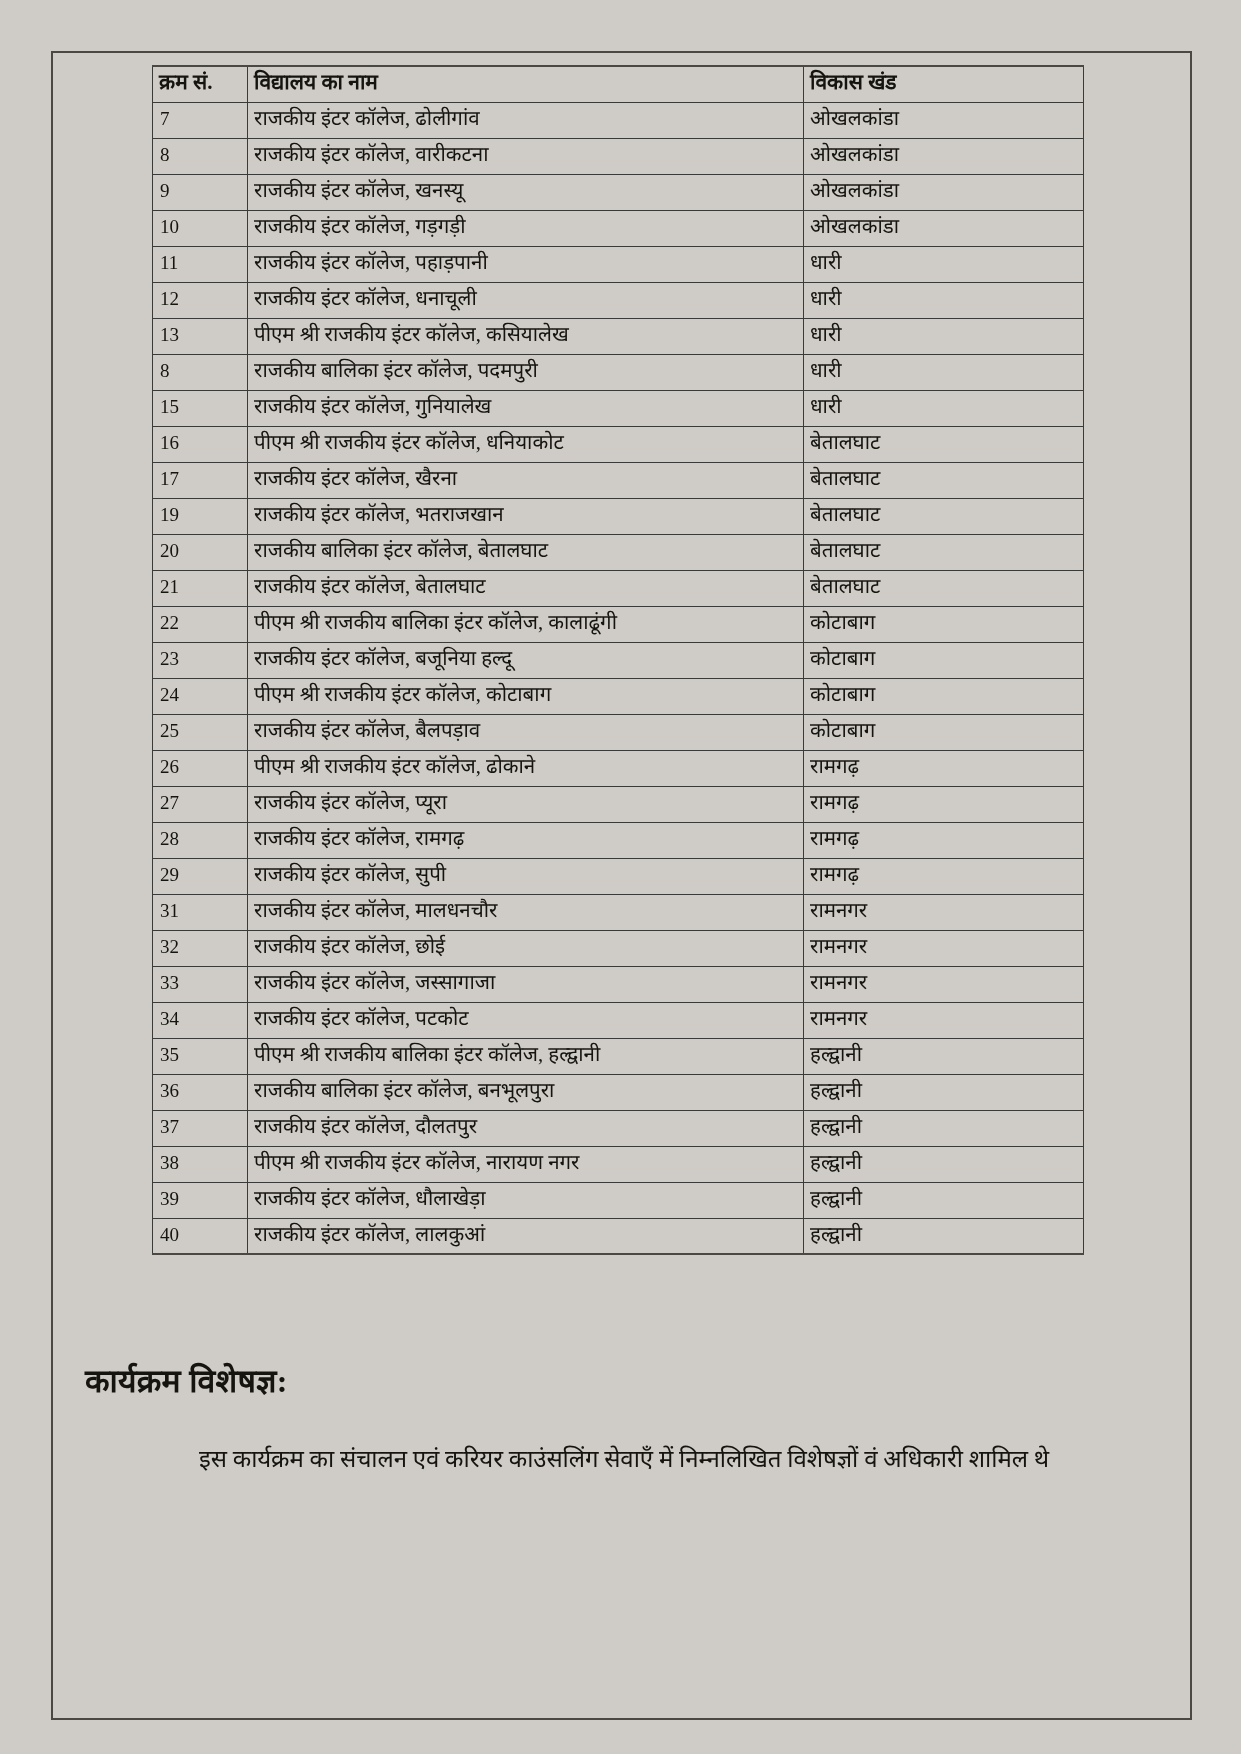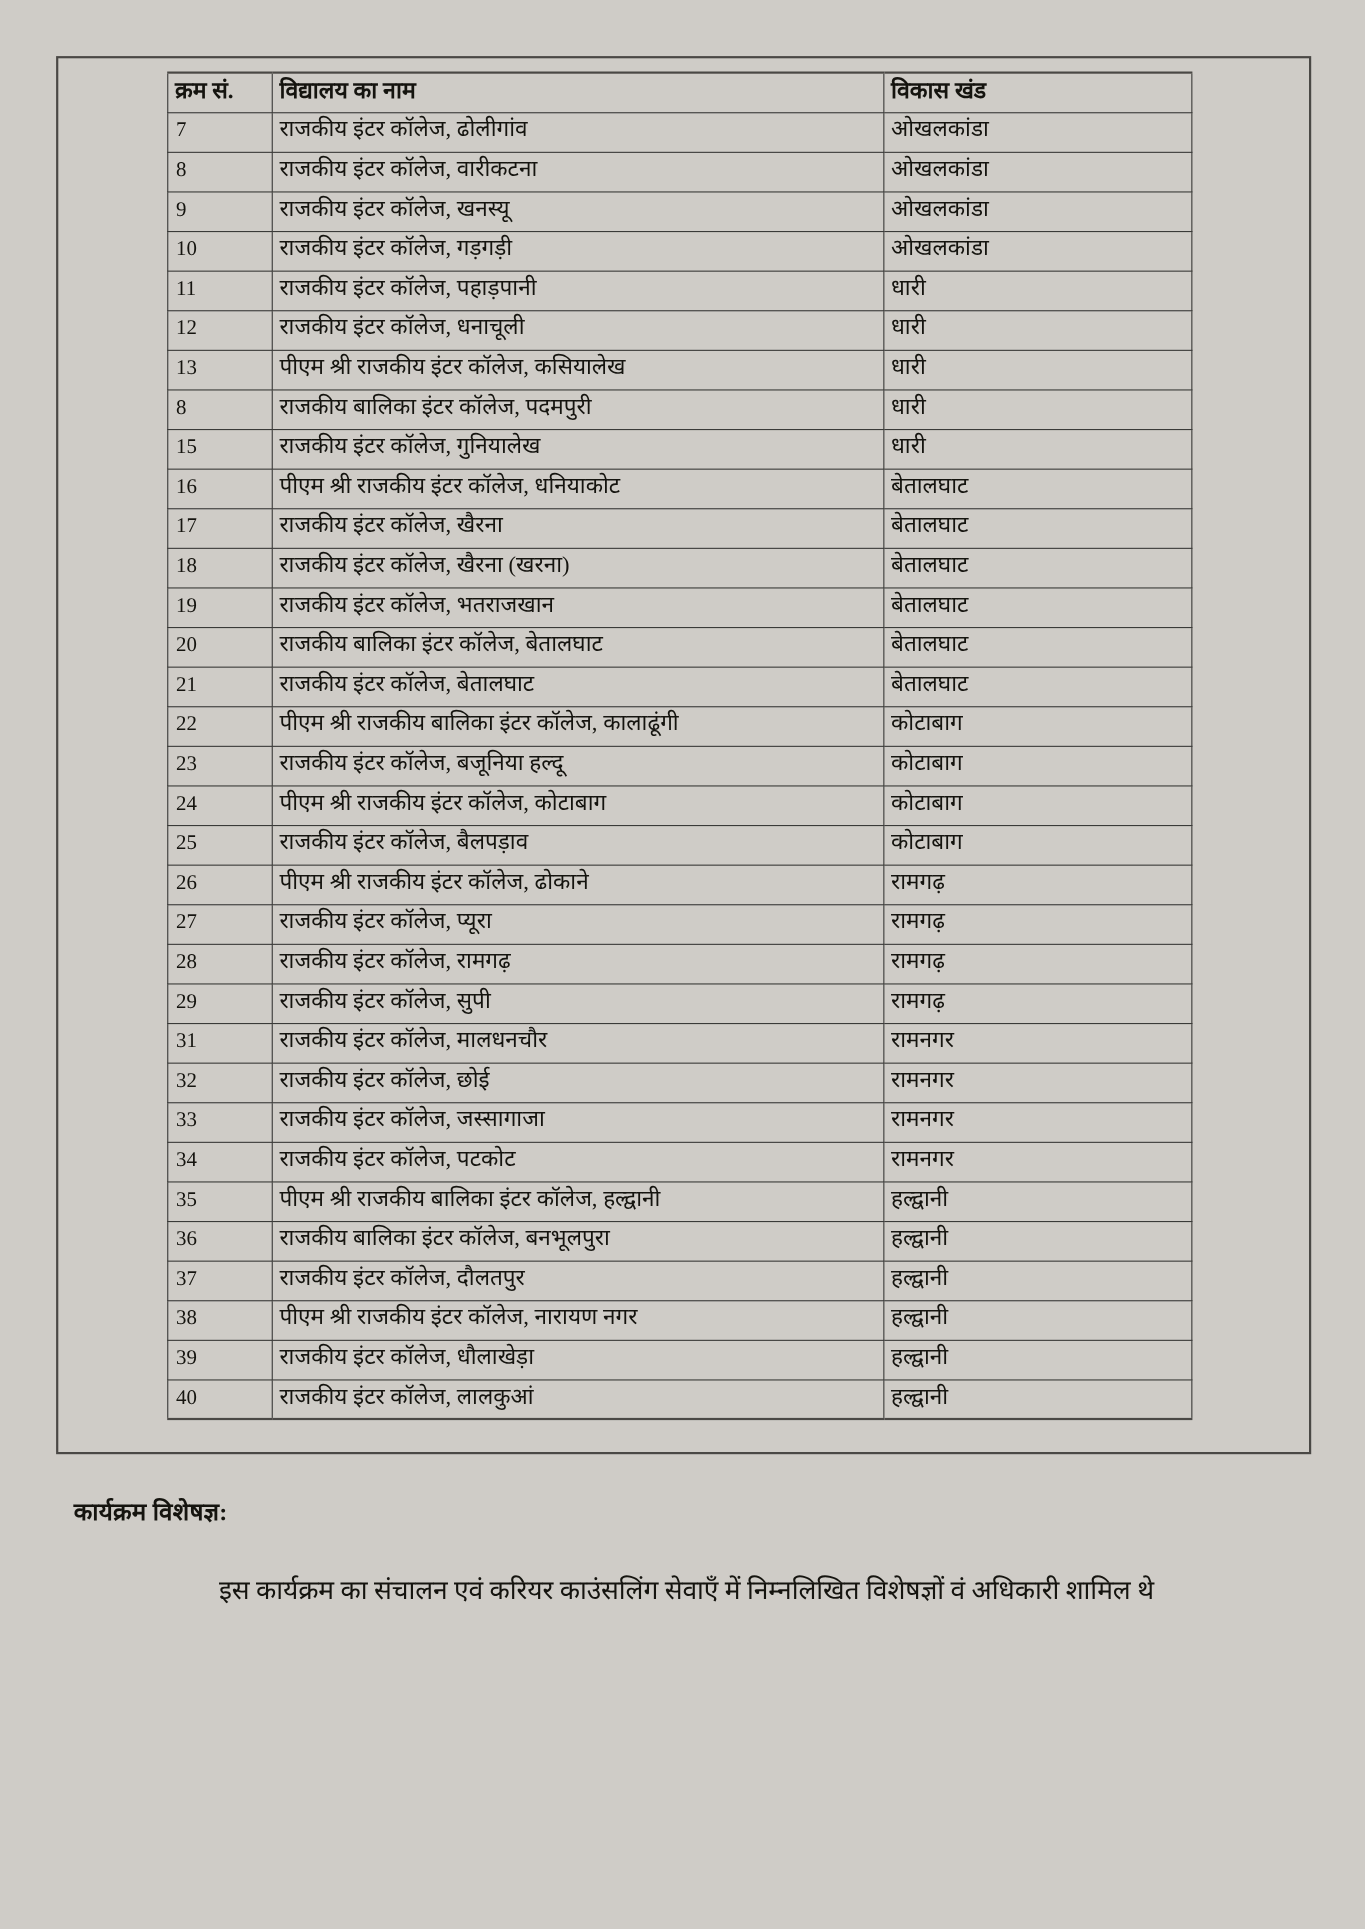--- a/index.html
+++ b/index.html
@@ -12,21 +12,21 @@
     background: #cfccc7;
     font-family: "Liberation Serif", "DejaVu Serif", serif;
     overflow: hidden;
   }
 
   #page {
     position: absolute;
     left: 51px;
     top: 51px;
     width: 1141px;
-    height: 1271px;
+    height: 1669px;
     border: 2px solid #4a4845;
     box-sizing: border-box;
     background: #cfccc7;
   }
 
   #table-wrap {
     position: absolute;
     left: 99px;
     top: 12px;
     width: 931px;
@@ -73,24 +73,24 @@
   }
 
   #footer {
     position: absolute;
     left: 14px;
     top: 1305px;
     width: 1110px;
   }
 
   #footer .heading {
-    font-size: 22px;
+    font-size: 32px;
     font-weight: bold;
     color: #15140f;
-    margin: 0 0 40px 0;
+    margin: 0 0 40px 18px;
     letter-spacing: 0.2px;
   }
 
   #footer .para {
     font-size: 24px;
     color: #15140f;
     margin: 0;
     padding-left: 4px;
     white-space: nowrap;
     letter-spacing: -0.1px;
@@ -166,25 +166,20 @@
             <td class="sn">16</td>
             <td>पीएम श्री राजकीय इंटर कॉलेज, धनियाकोट</td>
             <td>बेतालघाट</td>
           </tr>
           <tr>
             <td class="sn">17</td>
             <td>राजकीय इंटर कॉलेज, खैरना</td>
             <td>बेतालघाट</td>
           </tr>
           <tr>
-            <td class="sn">18</td>
-            <td>राजकीय इंटर कॉलेज, खैरना (खरना)</td>
-            <td>बेतालघाट</td>
-          </tr>
-          <tr>
             <td class="sn">19</td>
             <td>राजकीय इंटर कॉलेज, भतराजखान</td>
             <td>बेतालघाट</td>
           </tr>
           <tr>
             <td class="sn">20</td>
             <td>राजकीय बालिका इंटर कॉलेज, बेतालघाट</td>
             <td>बेतालघाट</td>
           </tr>
           <tr>

